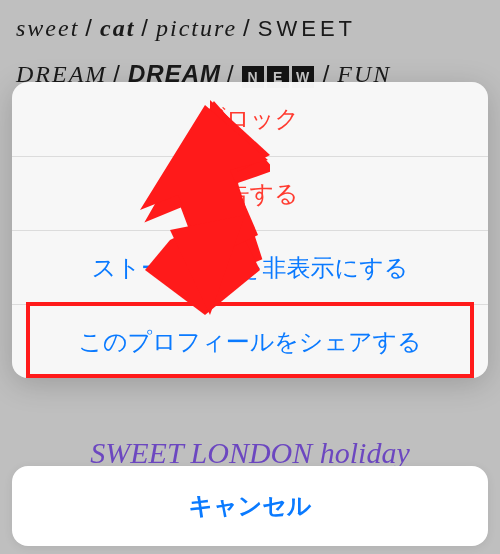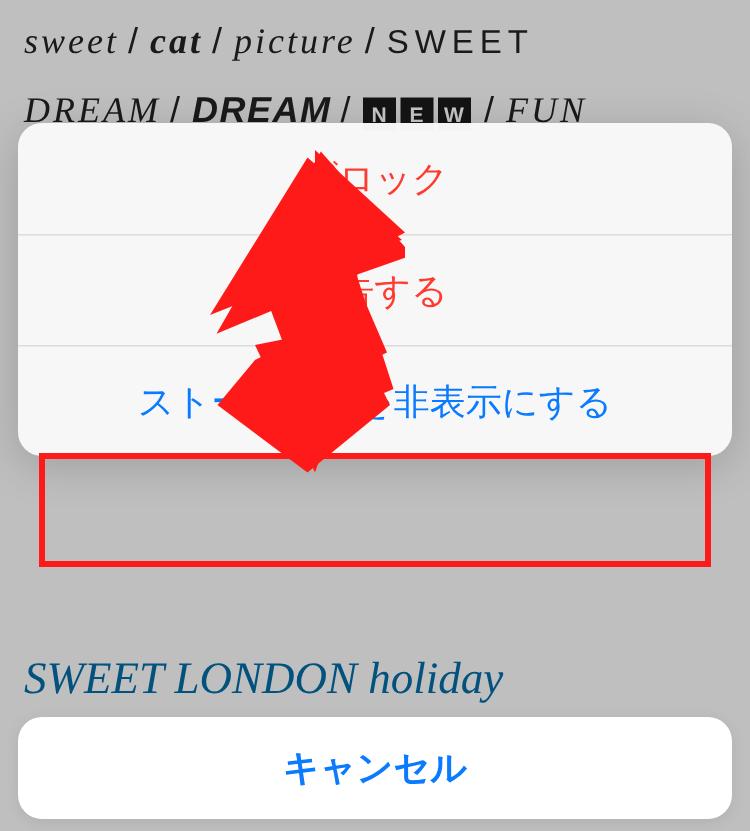--- a/index.html
+++ b/index.html
@@ -9,30 +9,30 @@
   .bg-line { color: #222; font-size: 24px; letter-spacing: 2px; margin-bottom: 18px; white-space: nowrap; }
   .bg-line .sep { font-family: sans-serif; font-style: normal; margin: 0 6px; }
   .w1 { font-family: cursive; font-style: italic; }
   .w2 { font-family: Liberation Serif, serif; font-style: italic; font-weight: bold; margin-top: 33px; }
   .w3 { font-family: Liberation Serif, serif; font-style: italic; }
   .w4 { font-family: Impact, sans-serif; letter-spacing: 4px; font-size: 22px; }
   .w5 { font-family: cursive; font-style: italic; }
   .w6 { font-family: Arial, sans-serif; font-style: italic; letter-spacing: 1px; font-weight: bold; }
   .w7 .box { display: inline-block; width: 22px; height: 22px; background: #1a1a1a; color: #fff; font-size: 14px; font-weight: bold; text-align: center; line-height: 22px; margin-right: 3px; font-style: normal; letter-spacing: 0; }
   .w8 { font-family: Liberation Serif, serif; font-style: italic; }
-  .bg-bottom { position: absolute; left: 16px; right: 16px; bottom: 84px; color: #0369a1; font-size: 30px; font-family: serif; font-style: italic; white-space: nowrap; overflow: hidden; }
+  .bg-bottom { position: absolute; left: 16px; right: 16px; bottom: 84px; color: #8b5cf6; font-size: 30px; font-family: serif; font-style: italic; white-space: nowrap; overflow: hidden; text-align: center; }
 
   .dim { position: absolute; inset: 0; background: rgba(0,0,0,0.22); }
 
   .sheet { position: absolute; left: 12px; right: 12px; top: 82px; background: rgba(248,248,248,0.98); border-radius: 16px; overflow: hidden; box-shadow: 0 6px 30px rgba(0,0,0,0.18); }
   .sheet-item { display: flex; align-items: center; justify-content: center; height: 74px; font-size: 24px; color: #0a7aff; border-top: 1px solid #dcdcdc; cursor: pointer; position: relative; }
   .sheet-item:first-child { border-top: none; }
   .sheet-item.destructive { color: #ff3b30; }
 
-  .cancel { position: absolute; left: 12px; right: 12px; bottom: 8px; height: 68px; background: #fff; border-radius: 16px; display: flex; align-items: center; justify-content: center; font-size: 24px; font-weight: 700; color: #0a7aff; cursor: pointer; box-shadow: 0 2px 10px rgba(0,0,0,0.08); }
+  .cancel { position: absolute; left: 12px; right: 12px; bottom: 8px; height: 80px; background: #fff; border-radius: 16px; display: flex; align-items: center; justify-content: center; font-size: 24px; font-weight: 700; color: #0a7aff; cursor: pointer; box-shadow: 0 2px 10px rgba(0,0,0,0.08); }
 
   .highlight-box { position: absolute; border: 4px solid #ff1a1a; pointer-events: none; }
 
   .arrow { position: absolute; pointer-events: none; }
 </style>
 </head>
 <body>
 
 <div class="stage">
 
@@ -51,20 +51,23 @@
   <div class="sheet">
     <div class="sheet-item destructive">
       <span>ブロック</span>
     </div>
     <div class="sheet-item destructive">
       <span>報告する</span>
     </div>
     <div class="sheet-item">
       <span>ストーリーズを非表示にする</span>
     </div>
+    <div class="sheet-item">
+      <span>このプロフィールをシェアする</span>
+    </div>
   </div>
 
   <div class="cancel">
     <span>キャンセル</span>
   </div>
 
   <div class="highlight-box" style="left:26px; top:302px; width:448px; height:76px;"></div>
 
   <svg class="arrow" style="left:110px; top:100px; width:160px; height:220px;" viewBox="0 0 160 220">
 

